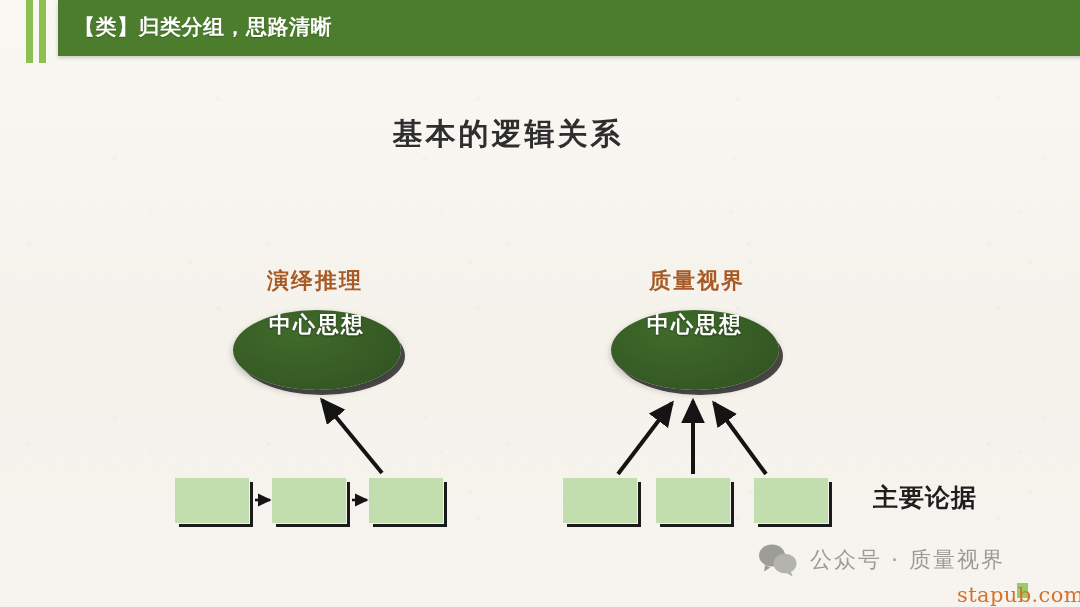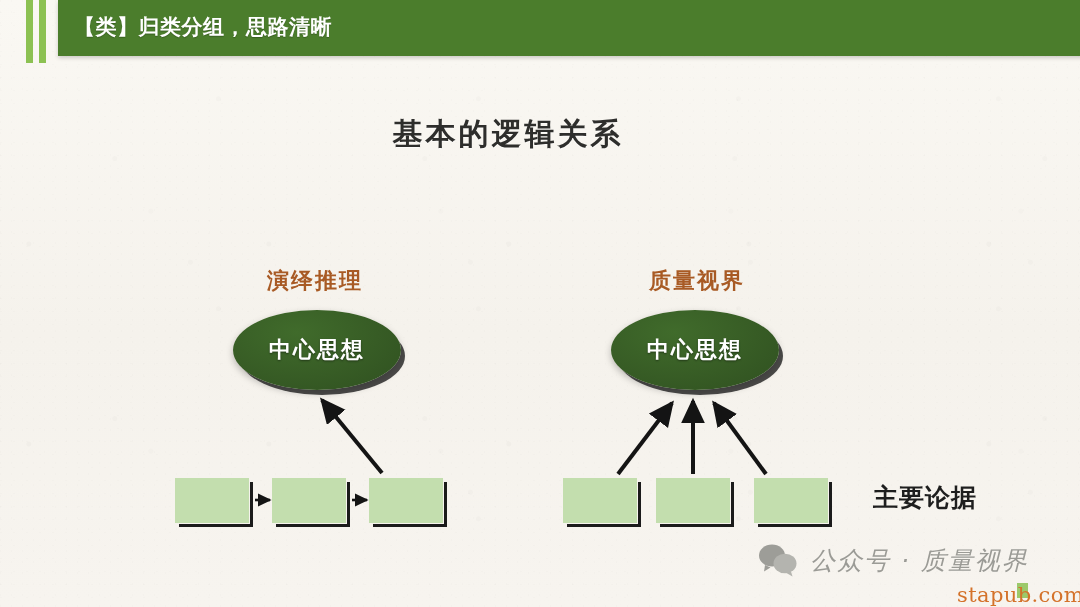--- a/index.html
+++ b/index.html
@@ -93,21 +93,20 @@
 
   
   .ellipse {
     position: absolute;
     width: 168px;
     height: 80px;
     border-radius: 50%;
     background: radial-gradient(ellipse at 38% 28%, #406b2b 0%, #375c25 55%, #2f5020 100%);
     box-shadow: 5px 6px 0 -1px rgba(25,25,25,0.78), 0 3px 7px rgba(0,0,0,0.25);
     display: flex;
-    align-items: center;
     justify-content: center;
   }
   .ellipse-text {
     font-size: 22px;
     font-weight: bold;
     color: #ffffff;
     letter-spacing: 2px;
     text-shadow: 0 1px 2px rgba(0,0,0,0.45);
   }
   .ellipse.left  { left: 233px; top: 310px; }
@@ -160,25 +159,24 @@
   
   .watermark {
     position: absolute;
     left: 758px;
     top: 543px;
     display: flex;
     align-items: center;
   }
   .wechat-icon { width: 40px; height: 34px; margin-right: 12px; }
   .watermark-text {
-    font-size: 25px;
+    font-size: 22px;
     color: #9b9b96;
     letter-spacing: 2px;
     white-space: nowrap;
-    font-style: italic;
   }
   .site-url {
     position: absolute;
     left: 957px;
     top: 583px;
     font-family: "DejaVu Serif", "Liberation Serif", serif;
     font-size: 21px;
     color: #d4722a;
     letter-spacing: 0.4px;
     white-space: nowrap;

